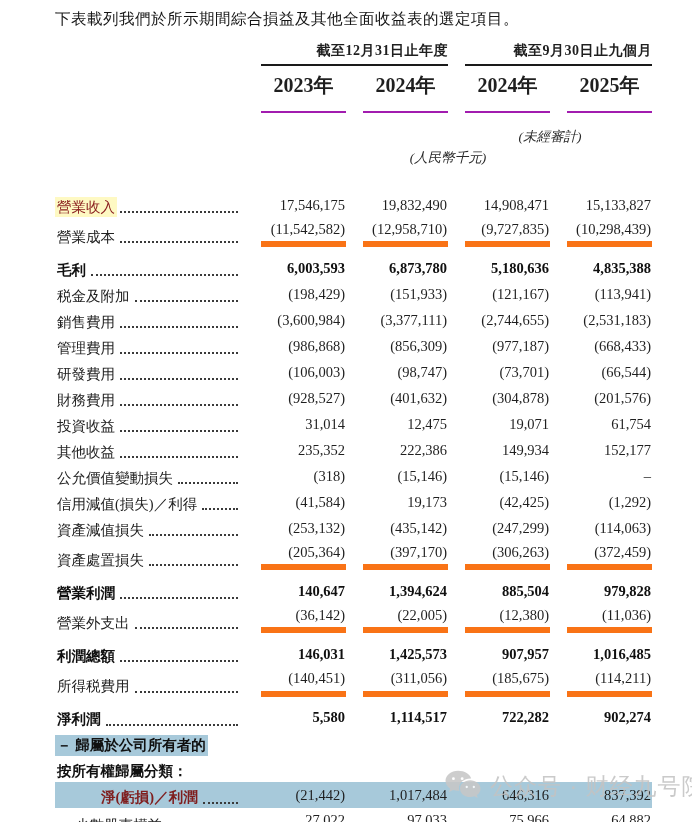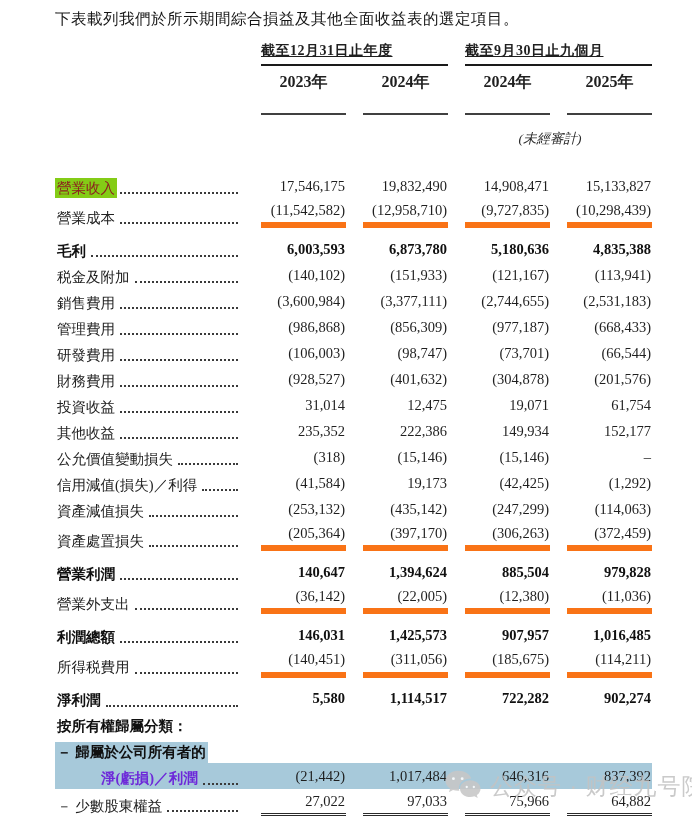--- a/index.html
+++ b/index.html
@@ -15,53 +15,52 @@
   }
   table.fin{
     position:absolute;left:55px;top:42px;
     width:597px;border-collapse:collapse;table-layout:fixed;
   }
   table.fin td{padding:0;vertical-align:bottom;}
   col.c-label{width:189px;}
   col.c-num{width:102px;}
   
   .grp{
-    margin-left:17px;text-align:left;font-weight:bold;font-size:14px;
+    margin-left:17px;text-align:right;font-weight:bold;font-size:14px;
     border-bottom:2px solid #1a1a1a;padding-bottom:4px;letter-spacing:.5px;
     white-space:nowrap;
-    text-decoration:underline;
   }
   tr.yr-row td{padding-top:6px;}
   .yr{
-    margin-left:17px;text-align:center;font-weight:bold;font-size:16px;
-    border-bottom:2px solid #404040;padding-bottom:20px;
+    margin-left:17px;text-align:center;font-weight:bold;font-size:20px;
+    border-bottom:2px solid #a21caf;padding-bottom:12px;
   }
   .note{
     text-align:center;font-style:italic;font-size:13.5px;color:#2a2a2a;
     padding-top:15px;white-space:nowrap;
   }
   .note-cur{padding-top:3px;}
   
   tbody:before{content:"";display:table-row;height:24px;}
   td.lblcell{vertical-align:bottom;}
   .lbl{display:flex;align-items:flex-end;font-size:14.5px;color:#222;line-height:1.25;}
   .lbl-text{white-space:nowrap;padding:1px 2px;}
   .leader{flex:1 1 auto;border-bottom:2px dotted #3a3a3a;margin:0 6px 4px 3px;min-width:4px;}
   .num{
     margin-left:17px;text-align:right;font-size:14.5px;color:#1f1f1f;
     padding:3px 1px 3px 0;line-height:1.25;white-space:nowrap;
   }
   tr.r td{height:26px;}
   tr.bold .lbl, tr.bold .num{font-weight:bold;color:#101010;}
-  tr.bold-label .lbl{font-weight:bold;color:#6d28d9;}
+  tr.bold-label .lbl{font-weight:bold;color:#7f1d1d;}
   tr.spaced td{padding-top:7px;}
   .u-single{border-bottom:6px solid #f97316;}
   .u-double{border-bottom:3.5px double #2b2b2b;}
   tr.hl-blue-row td{background:#a7c9da;}
-  .hl-yellow{background:#84cc16;color:#8b2020;}
+  .hl-yellow{background:#fef9c3;color:#8b2020;}
   .hl-blue{background:#a7c9da;}
   .indent{padding-left:44px;}
   
   .watermark{
     position:absolute;left:443px;top:769px;display:flex;align-items:center;
     gap:7px;z-index:6;pointer-events:none;opacity:.88;
   }
   .wm-text{
     font-size:23px;color:#c3c3c3;letter-spacing:1px;white-space:nowrap;
     font-family:"Liberation Sans","DejaVu Sans",sans-serif;
@@ -107,20 +106,26 @@
             <div class="yr">2025年</div>
           </td>
       </tr>
       <tr>
         <td></td>
         <td colspan="2"></td>
         <td colspan="2">
           <div class="note">(未經審計)</div>
         </td>
       </tr>
+      <tr>
+        <td></td>
+        <td colspan="4">
+          <div class="note note-cur">(人民幣千元)</div>
+        </td>
+      </tr>
     </thead>
     <tbody id="table-body">
         <tr class="r">
           <td class="lblcell">
             <div class="lbl">
               <span class="lbl-text hl-yellow">營業收入</span>
               <span class="leader"></span>
             </div>
           </td>
           <td>
@@ -177,21 +182,21 @@
           </td>
         </tr>
         <tr class="r">
           <td class="lblcell">
             <div class="lbl">
               <span class="lbl-text">税金及附加</span>
               <span class="leader"></span>
             </div>
           </td>
           <td>
-            <div class="num">(140,102)</div>
+            <div class="num">(198,429)</div>
           </td>
           <td>
             <div class="num">(151,933)</div>
           </td>
           <td>
             <div class="num">(121,167)</div>
           </td>
           <td>
             <div class="num">(113,941)</div>
           </td>
@@ -492,40 +497,40 @@
           <td>
             <div class="num">722,282</div>
           </td>
           <td>
             <div class="num">902,274</div>
           </td>
         </tr>
         <tr class="r bold">
           <td class="lblcell">
             <div class="lbl">
+              <span class="lbl-text hl-blue">－ 歸屬於公司所有者的</span>
+            </div>
+          </td>
+          <td>
+            <div class="num"></div>
+          </td>
+          <td>
+            <div class="num"></div>
+          </td>
+          <td>
+            <div class="num"></div>
+          </td>
+          <td>
+            <div class="num"></div>
+          </td>
+        </tr>
+        <tr class="r bold">
+          <td class="lblcell">
+            <div class="lbl">
               <span class="lbl-text">按所有權歸屬分類：</span>
-            </div>
-          </td>
-          <td>
-            <div class="num"></div>
-          </td>
-          <td>
-            <div class="num"></div>
-          </td>
-          <td>
-            <div class="num"></div>
-          </td>
-          <td>
-            <div class="num"></div>
-          </td>
-        </tr>
-        <tr class="r bold">
-          <td class="lblcell">
-            <div class="lbl">
-              <span class="lbl-text hl-blue">－ 歸屬於公司所有者的</span>
             </div>
           </td>
           <td>
             <div class="num"></div>
           </td>
           <td>
             <div class="num"></div>
           </td>
           <td>
             <div class="num"></div>

